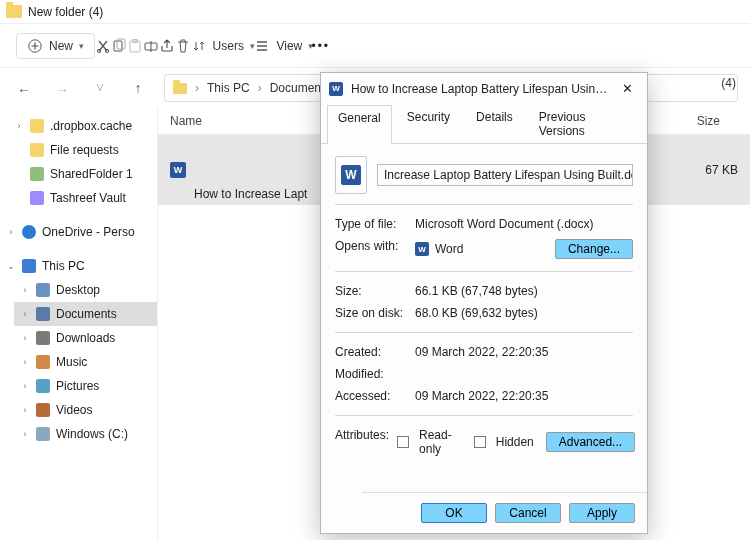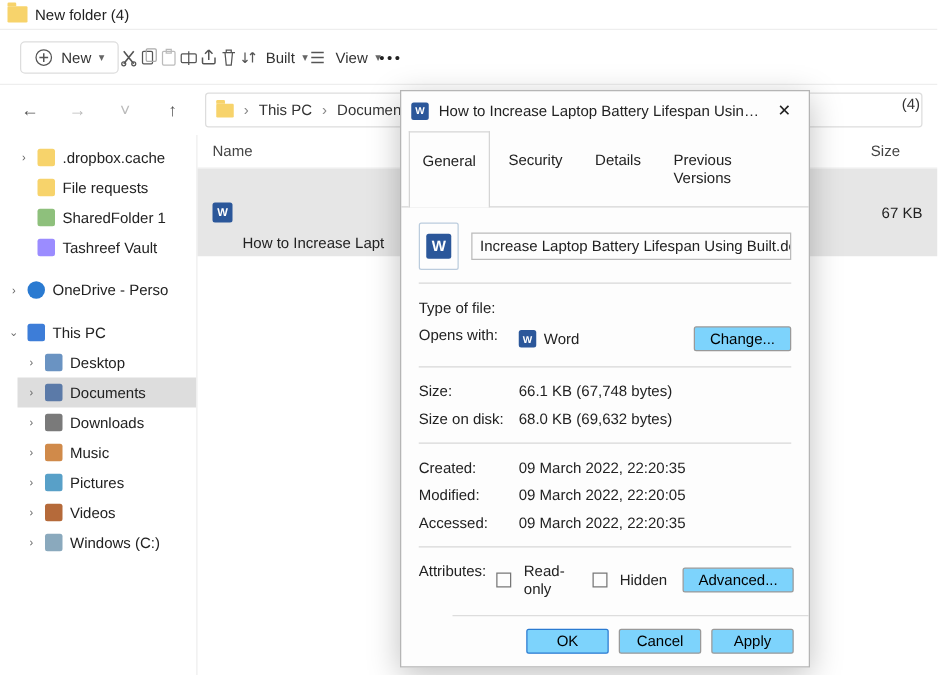--- a/index.html
+++ b/index.html
@@ -50,21 +50,21 @@
 .col-name { flex:1; }
 .col-size { width:70px; text-align:right; padding-right:18px; }
 .file-row { display:flex; align-items:center; padding:4px 12px; gap:8px; background:#e6e6e6; }
 .docx-ic { width:16px; height:16px; background:#2b579a; color:#fff; font-size:9px; font-weight:bold; display:flex; align-items:center; justify-content:center; border-radius:2px; }
 
 
 .dialog { position:absolute; left:320px; top:72px; width:328px; height:462px; background:#fdfdfd; border:1px solid #b5b5b5; box-shadow:0 6px 24px rgba(0,0,0,.25); display:flex; flex-direction:column; }
 .dlg-title { display:flex; align-items:center; gap:8px; padding:6px 8px; font-size:12px; }
 .dlg-title .dlg-close { margin-left:auto; cursor:pointer; font-size:13px; padding:2px 6px; }
 .dlg-tabs { display:flex; gap:4px; padding:0 6px; border-bottom:1px solid #d5d5d5; font-size:12px; }
-.dlg-tab { padding:16px 10px; cursor:pointer; border:1px solid transparent; border-bottom:none; }
+.dlg-tab { padding:5px 10px; cursor:pointer; border:1px solid transparent; border-bottom:none; }
 .dlg-tab.active { border-color:#d5d5d5; background:#fdfdfd; position:relative; top:1px; }
 .dlg-body { flex:1; padding:12px 14px; font-size:12px; overflow:hidden; }
 .dlg-head { display:flex; align-items:center; gap:10px; margin-bottom:10px; }
 .big-docx { width:32px; height:38px; border:1px solid #bcd; border-radius:2px; display:flex; align-items:center; justify-content:center; position:relative; }
 .big-docx .w { background:#2b579a; color:#fff; font-weight:bold; font-size:12px; width:20px; height:20px; display:flex; align-items:center; justify-content:center; border-radius:2px; }
 .fname-box { flex:1; border:1px solid #bbb; padding:3px 6px; height:22px; font-size:12px; overflow:hidden; white-space:nowrap; }
 hr.sep { border:none; border-top:1px solid #d8d8d8; margin:8px 0; }
 .prop-row { display:flex; padding:4px 0; gap:8px; }
 .prop-label { width:72px; color:#222; }
 .prop-val { flex:1; color:#222; display:flex; align-items:center; gap:6px; }
@@ -130,21 +130,21 @@
       <svg width="16" height="16" viewBox="0 0 16 16">
         <path d="M3 4h10M6 4V2h4v2M5 4l1 10h4l1-10" fill="none" stroke="#555"></path>
       </svg>
     </span>
   <div class="tb-btn">
     <span class="tb-icon">
         <svg width="14" height="14" viewBox="0 0 14 14">
           <path d="M4 3v8m0 0l-2-2m2 2l2-2M10 11V3m0 0L8 5m2-2l2 2" stroke="#555" fill="none"></path>
         </svg>
       </span>
-    <span>Built</span>
+    <span>Users</span>
     <span style="font-size:9px;color:#666;">▾</span>
   </div>
   <div class="tb-btn">
     <span class="tb-icon">
         <svg width="14" height="14" viewBox="0 0 14 14">
           <path d="M2 3h10M2 7h10M2 11h10" stroke="#555" stroke-width="1.3"></path>
         </svg>
       </span>
     <span>View</span>
     <span style="font-size:9px;color:#666;">▾</span>
@@ -272,20 +272,21 @@
   <div class="dlg-body">
     <div class="dlg-head">
       <div class="big-docx">
           <div class="w">W</div>
         </div>
       <div class="fname-box">Increase Laptop Battery Lifespan Using Built.docx</div>
     </div>
     <hr class="sep">
     <div class="prop-row">
         <div class="prop-label">Type of file:</div>
+        <div class="prop-val">Microsoft Word Document (.docx)</div>
       </div>
     <div class="prop-row">
       <div class="prop-label">Opens with:</div>
       <div class="prop-val">
         <span class="small-docx">W</span>
         <span>Word</span>
         <span style="flex:1;"></span>
         <button class="winbtn">Change...</button>
       </div>
     </div>
@@ -298,21 +299,20 @@
         <div class="prop-label">Size on disk:</div>
         <div class="prop-val">68.0 KB (69,632 bytes)</div>
       </div>
     <hr class="sep">
     <div class="prop-row">
         <div class="prop-label">Created:</div>
         <div class="prop-val">09 March 2022, 22:20:35</div>
       </div>
     <div class="prop-row">
         <div class="prop-label">Modified:</div>
-        <div class="prop-val">09 March 2022, 22:20:05</div>
       </div>
     <div class="prop-row">
         <div class="prop-label">Accessed:</div>
         <div class="prop-val">09 March 2022, 22:20:35</div>
       </div>
     <hr class="sep">
     <div class="prop-row">
       <div class="prop-label">Attributes:</div>
       <div class="prop-val">
         <span class="checkbox"></span>

